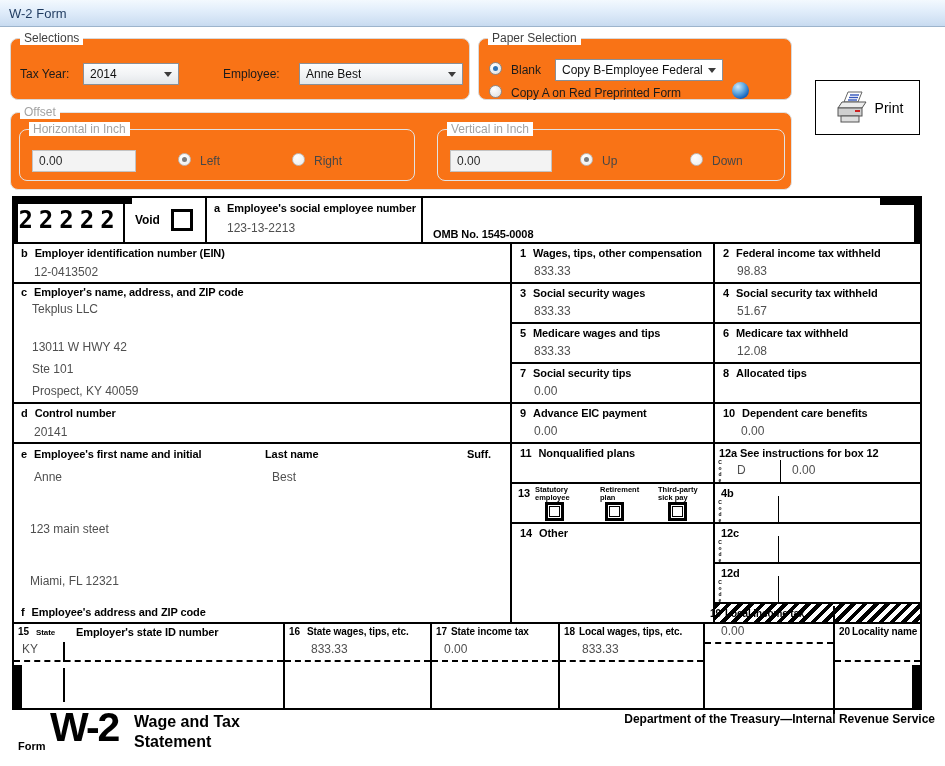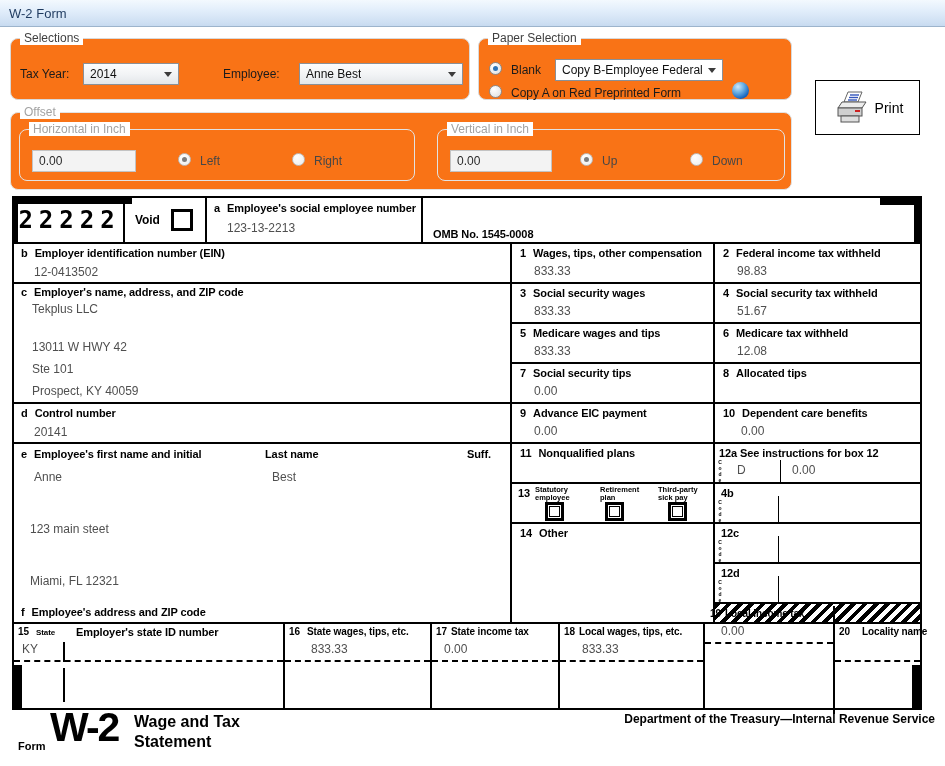--- a/index.html
+++ b/index.html
@@ -304,21 +304,21 @@
       <span class="blab slab" style="left:4px;top:2px"><span class="bnum" style="margin-right:4px">18</span><span>Local wages, tips, etc.</span></span>
       <span class="bval" style="left:22px;top:18px">833.33</span>
       <div class="dash"></div>
     </div>
     <div class="cell br" style="left:691px;top:408px;width:130px;height:108px">
       <span class="blab slab" style="left:5px;top:2px"><span class="bnum" style="margin-right:4px">19</span><span>Local income tax</span></span>
       <span class="bval" style="left:16px;top:18px">0.00</span>
       <div class="dash"></div>
     </div>
     <div class="cell" style="left:821px;top:426px;width:85px;height:84px">
-      <span class="blab slab" style="left:4px;top:2px"><span class="bnum" style="margin-right:12px">20</span><span>Locality name</span></span>
+      <span class="blab slab" style="left:4px;top:2px"><span class="bnum" style="margin-right:2px">20</span><span>Locality name</span></span>
       <div class="dash"></div>
     </div>
   </div>
 
   <span class="f-form">Form</span>
   <span class="f-w2">W-2</span>
   <span class="f-title">
     <span>Wage and Tax</span><br>
     <span>Statement</span>
   </span>

